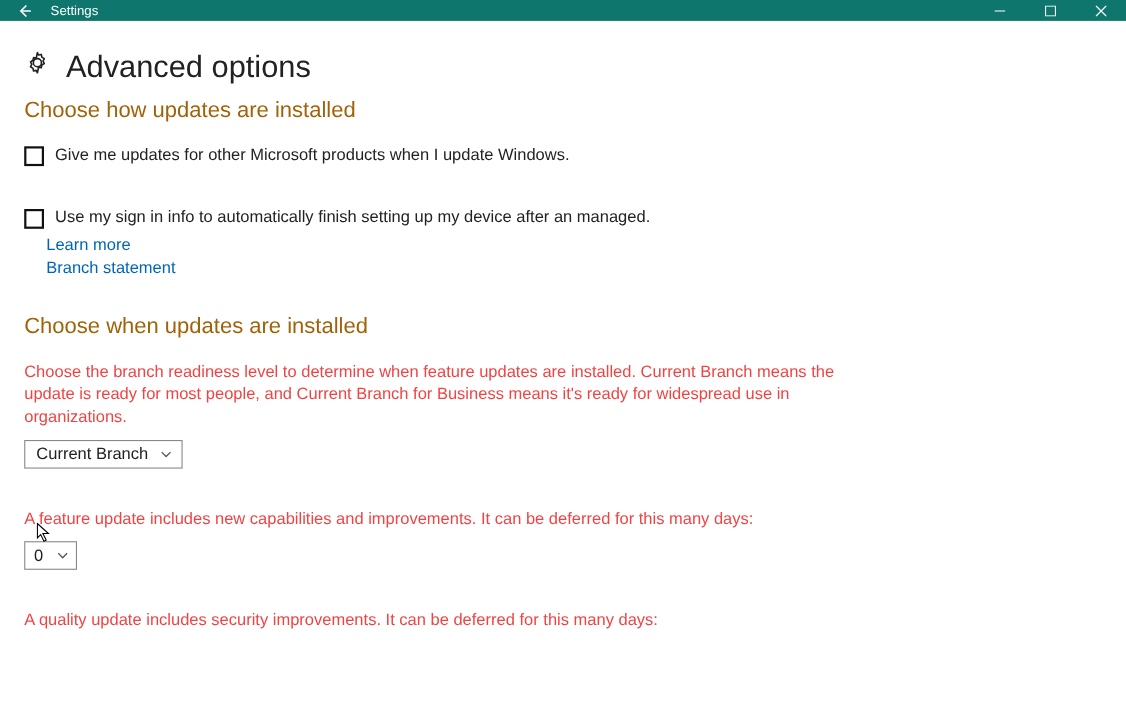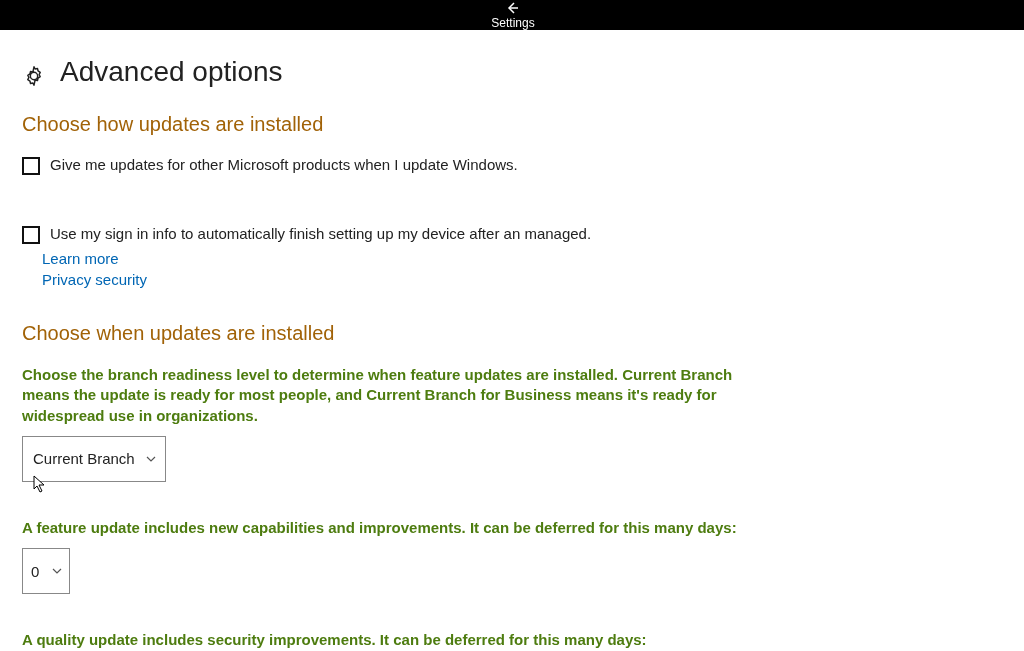--- a/index.html
+++ b/index.html
@@ -6,50 +6,49 @@
   html, body {
     margin: 0; padding: 0;
     width: 1024px; height: 651px;
     font-family: "Segoe UI", Arial, sans-serif;
     font-size: 14px;
     color: #222;
     background: #fff;
     overflow: hidden;
   }
   .titlebar {
-    height: 30px;
-    background: #000000;
+    height: 19px;
+    background: #0f766e;
     display: flex;
     align-items: center;
     color: #fff;
     font-size: 12px;
-    flex-direction: column;
   }
   .titlebar .back-btn {
     width: 44px; height: 30px;
     display: flex; align-items: center; justify-content: center;
     cursor: pointer;
   }
   .titlebar .title {
     padding-left: 2px;
   }
   .titlebar .spacer { flex: 1; }
   .titlebar .winbtn {
     width: 46px; height: 30px;
     display: flex; align-items: center; justify-content: center;
     cursor: pointer;
   }
   .content {
     padding: 26px 22px;
   }
   .header-row {
     display: flex;
-    align-items: flex-end;
+    align-items: flex-start;
     gap: 14px;
-    margin-bottom: 25px;
+    margin-bottom: 12px;
   }
   .gear-icon {
     width: 24px; height: 24px;
     display: flex; align-items: center; justify-content: center;
   }
   h1 {
     font-size: 28px;
     font-weight: 400;
     margin: 0;
     color: #222;
@@ -62,21 +61,21 @@
   h2 {
     font-size: 20px;
     font-weight: 400;
     margin: 0 0 20px 0;
     color: #a16207;
   }
   .chk-row {
     display: flex;
     align-items: flex-start;
     gap: 10px;
-    margin-bottom: 50px;
+    margin-bottom: 38px;
     max-width: 780px;
   }
   .chk-row.tight { margin-bottom: 2px; }
   .checkbox {
     width: 18px; height: 18px;
     border: 2px solid #111;
     flex-shrink: 0;
     margin-top: 1px;
     cursor: pointer;
   }
@@ -88,31 +87,30 @@
     color: #0066b4;
     font-size: 15px;
     margin-left: 20px;
     display: inline-block;
     margin-top: 4px;
     cursor: pointer;
   }
   .section-gap { height: 34px; }
   .desc-text {
     font-size: 15px;
-    color: #4d7c0f;
+    color: #ef4444;
     max-width: 760px;
     line-height: 1.35;
     margin-bottom: 10px;
-    font-weight: bold;
   }
   .combo {
     border: 1px solid #888;
     display: inline-flex;
     align-items: center;
-    height: 46px;
+    height: 26px;
     padding: 0 8px 0 10px;
     font-size: 15px;
     cursor: pointer;
     margin-bottom: 8px;
     background: #fff;
   }
   .combo .chev {
     margin-left: 10px;
     display: flex; align-items: center;
   }
@@ -175,21 +173,21 @@
   </div>
 
   <div class="chk-row tight">
     <div class="checkbox"></div>
     <div class="chk-label">Use my sign in info to automatically finish setting up my device after an managed.</div>
   </div>
   <div>
     <span class="link">Learn more</span>
   </div>
   <div>
-    <span class="link">Privacy security</span>
+    <span class="link">Branch statement</span>
   </div>
 
   <div class="section-gap"></div>
 
   <h2>Choose when updates are installed</h2>
 
   <div class="desc-text">Choose the branch readiness level to determine when feature updates are installed. Current Branch means the update is ready for most people, and Current Branch for Business means it's ready for widespread use in organizations.</div>
 
   <div class="block">
     <div class="combo">

